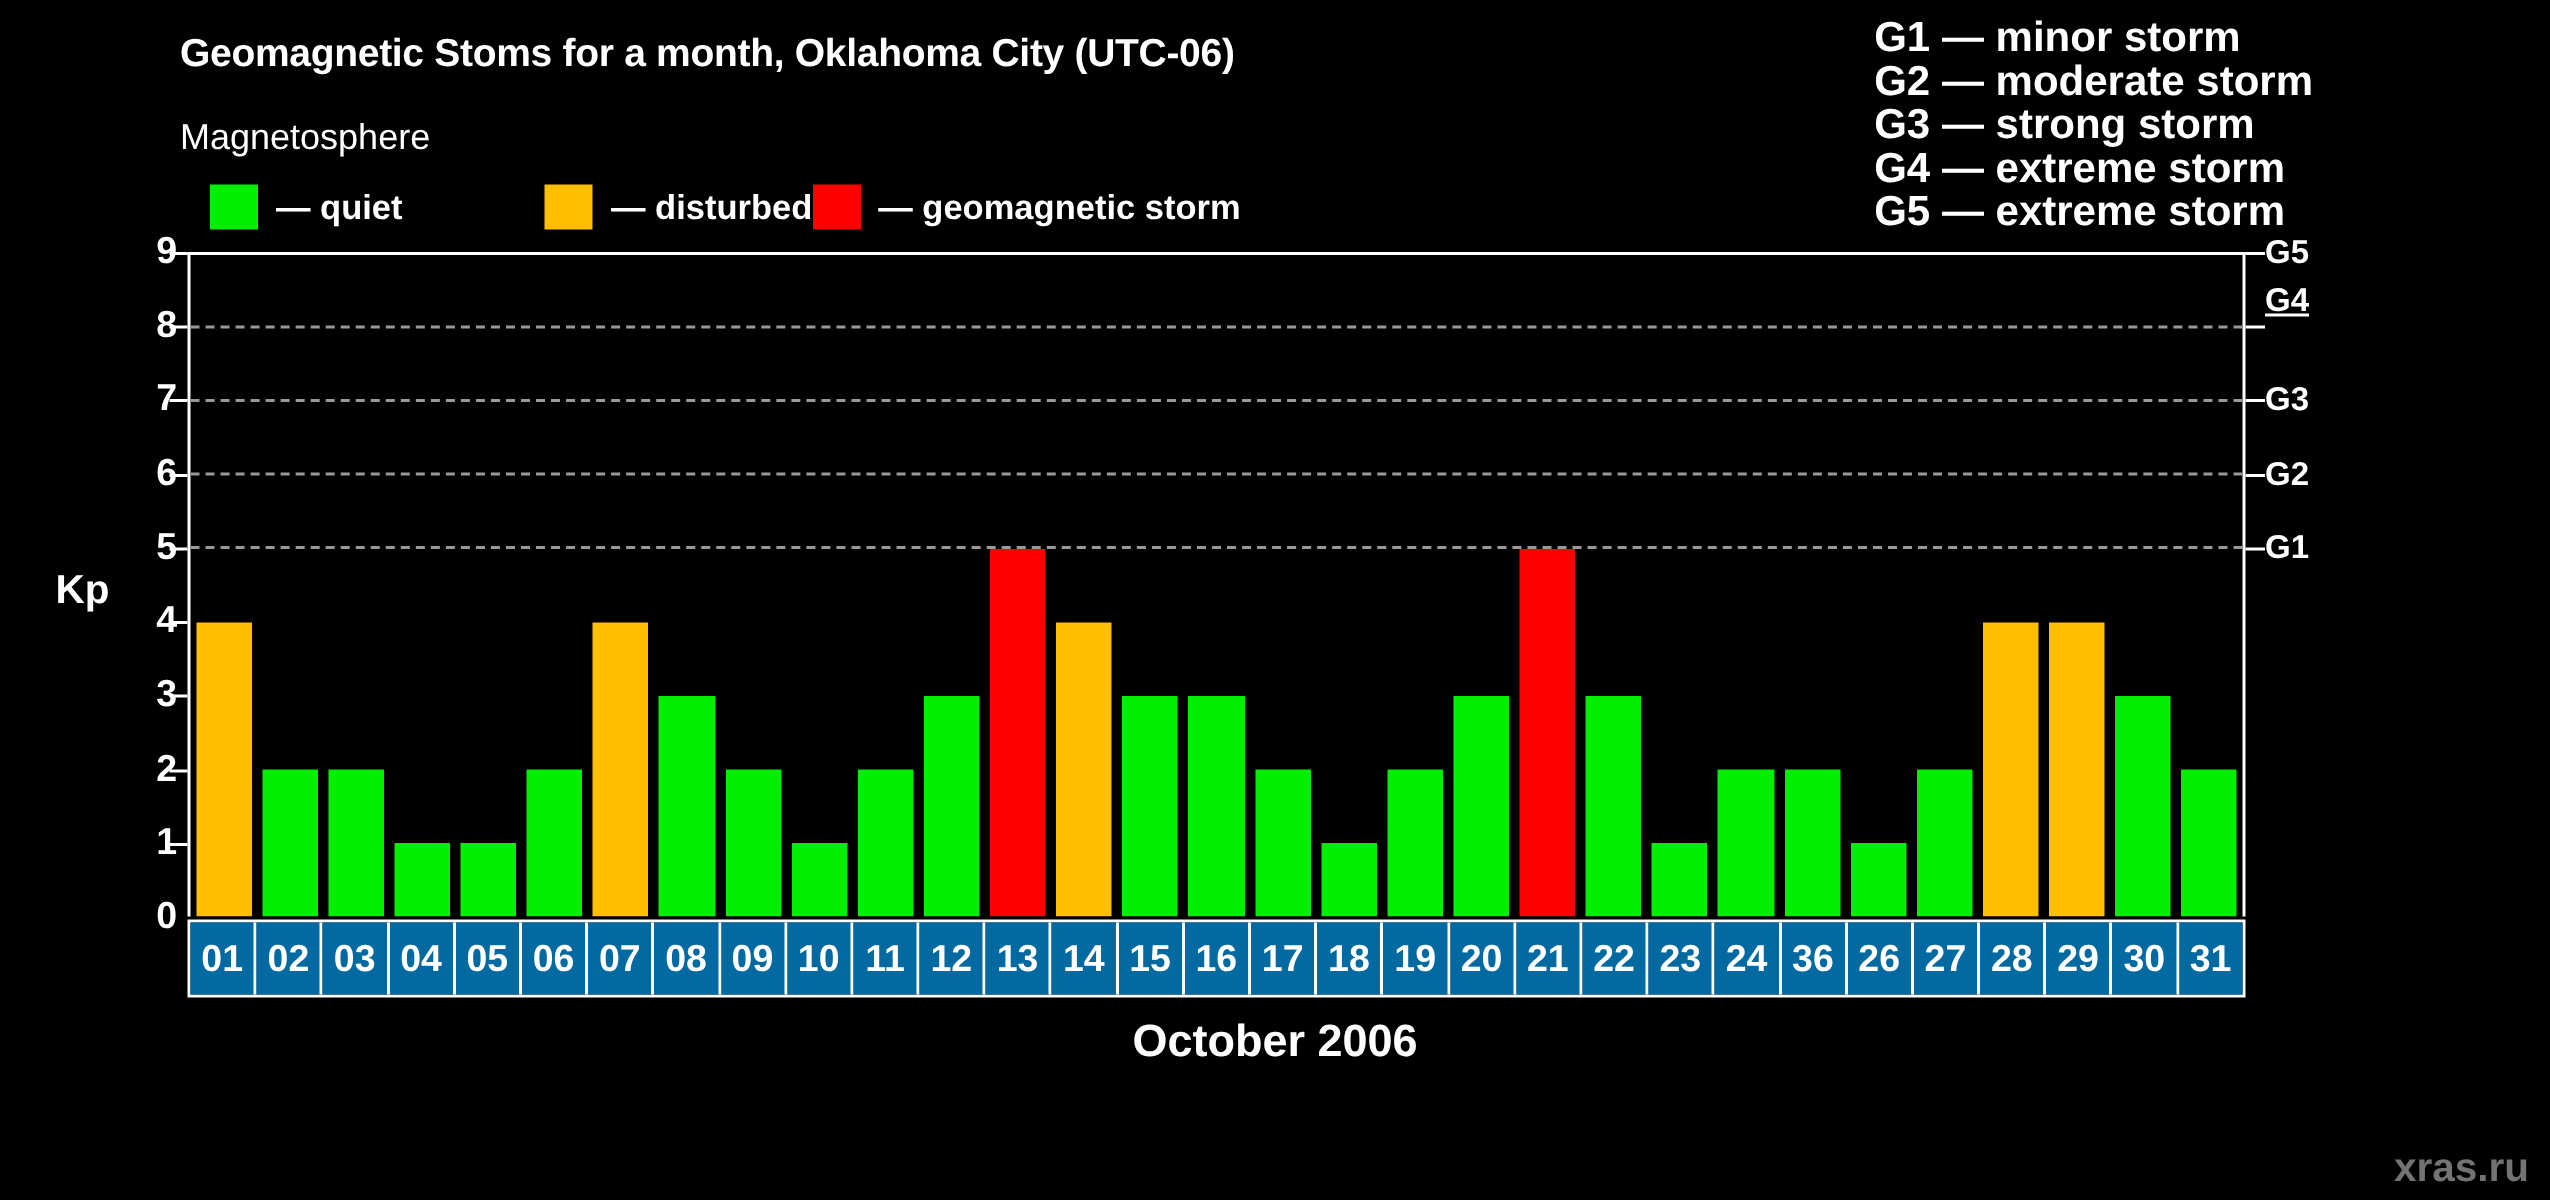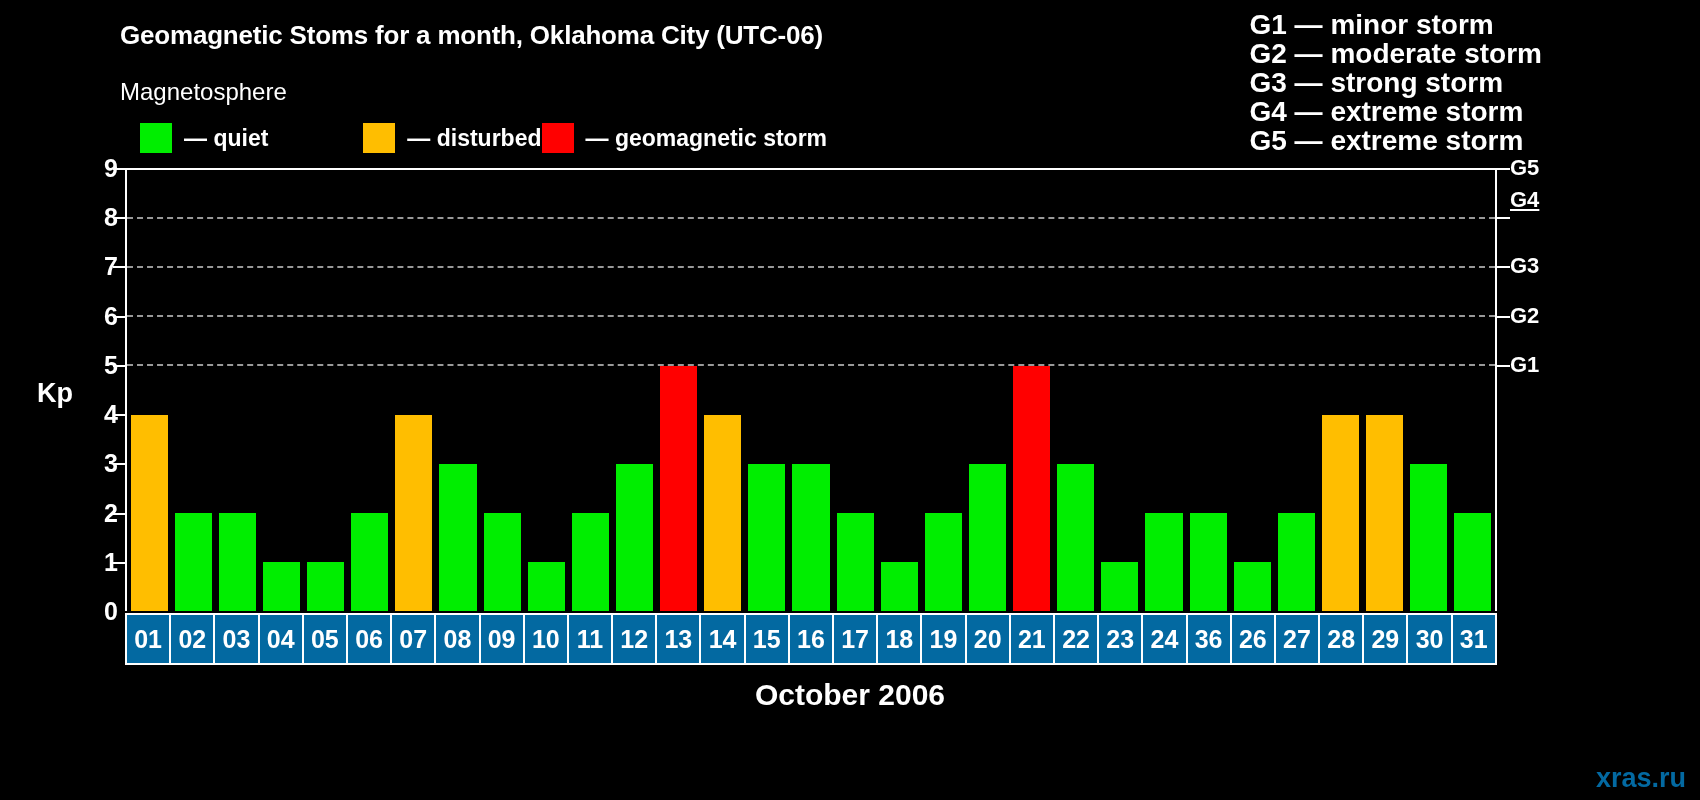--- a/index.html
+++ b/index.html
@@ -189,21 +189,21 @@
     top: 678px;
     text-align: center;
     font-size: 30px;
     font-weight: bold;
   }
   #watermark {
     position: absolute;
     right: 14px; bottom: 6px;
     font-size: 27px;
     font-weight: bold;
-    color: #0369a1;
+    color: #737373;
   }
 </style>
 </head>
 <body>
 
 <div id="chart-title">Geomagnetic Stoms for a month, Oklahoma City (UTC-06)</div>
 
 <div id="legend-heading">Magnetosphere</div>
 
 <div id="color-legend">

